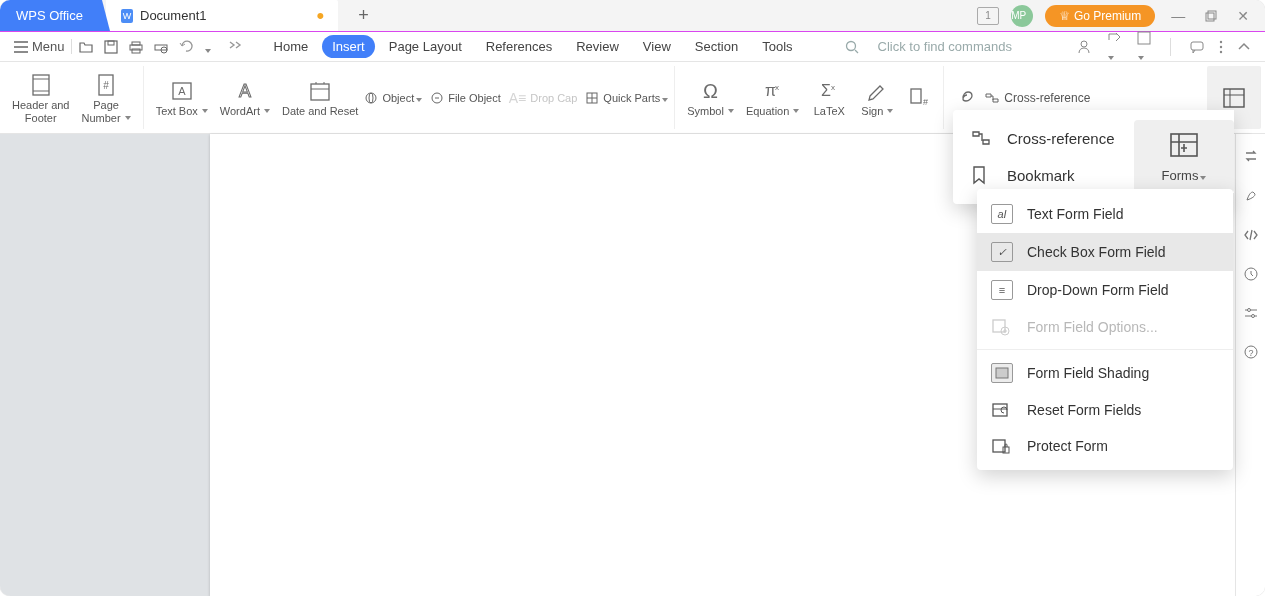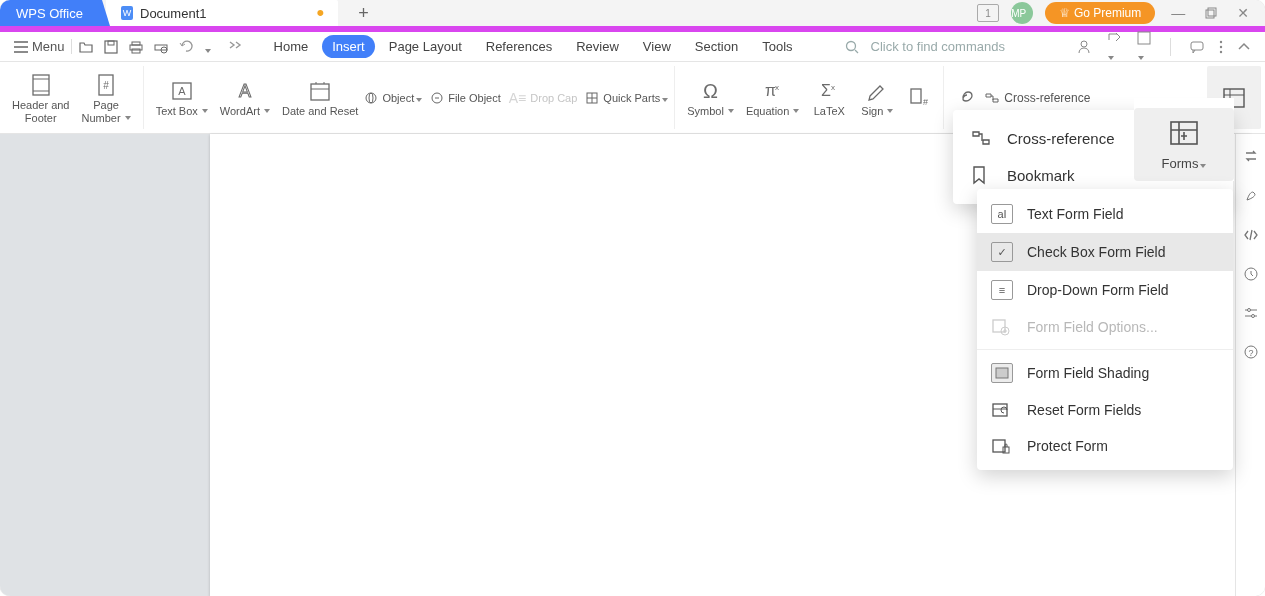--- a/index.html
+++ b/index.html
@@ -1,39 +1,39 @@
 <!DOCTYPE html>
 <html><head>
   <meta charset="utf-8">
   <style>
     * { margin: 0; padding: 0; box-sizing: border-box; font-family: -apple-system, BlinkMacSystemFont, "Segoe UI", Arial, sans-serif; }
     body { width: 1265px; height: 596px; background: #fff; overflow: hidden; position: relative; border-radius: 10px; box-shadow: 0 0 1px rgba(0,0,0,0.3); }
 
-    .title-bar { height: 32px; background: #f4f4f4; display: flex; align-items: center; border-bottom: 6px solid #d946ef; }
+    .title-bar { height: 32px; background: #f4f4f4; display: flex; align-items: center; border-bottom: 1px solid #d946ef; }
     .tab-wps { background: #417ff9; color: #fff; font-size: 13px; height: 100%; width: 110px; display: flex; align-items: center; padding-left: 16px; clip-path: polygon(0 0, calc(100% - 8px) 0, 100% 100%, 0 100%); }
     .tab-doc { display: flex; align-items: center; padding: 0 14px; font-size: 13px; color: #333; height: 100%; background: #fff; border-top-right-radius: 2px; margin-left: -4px; }
     .tab-doc .doc-icon { margin-right: 6px; color: #4c8df6; }
     .tab-doc-dot { color: #f5a623; font-size: 22px; margin-left: 110px; line-height: 1; }
     .new-tab { font-size: 18px; color: #666; margin-left: 20px; cursor: pointer; }
     .title-spacer { flex: 1; }
     .title-right { display: flex; align-items: center; gap: 12px; padding-right: 12px; }
     .title-right .rect-icon { width: 22px; height: 18px; border: 1px solid #aaa; border-radius: 2px; display: flex; align-items: center; justify-content: center; font-size: 10px; color: #888; }
     .avatar { width: 22px; height: 22px; border-radius: 50%; background: #8bc89a; color: #fff; font-size: 10px; display: flex; align-items: center; justify-content: flex-start; }
     .go-premium { background: #f59525; color: #fff; border-radius: 14px; padding: 4px 14px; font-size: 12px; display: flex; align-items: center; gap: 4px; }
     .win-btn { color: #888; font-size: 14px; cursor: pointer; padding: 0 4px; }
 
     .menu-bar { height: 30px; display: flex; align-items: center; padding: 0 14px; border-bottom: 1px solid #e5e5e5; gap: 2px; }
     .menu-left { display: flex; align-items: center; gap: 9px; color: #6a6a6a; }
     .hamburger { display: flex; align-items: center; gap: 4px; font-size: 13px; color: #555; cursor: pointer; padding-right: 6px; border-right: 1px solid #ddd; margin-right: 4px; }
     .qa-icon { width: 16px; height: 16px; cursor: pointer; position: relative; }
     .divider-v { width: 1px; height: 18px; background: #ddd; margin: 0 4px; }
     .tabs-row { display: flex; align-items: flex-start; gap: 4px; margin-left: 18px; font-size: 13px; color: #444; }
     .tabs-row .mtab { padding: 4px 10px; cursor: pointer; border-radius: 12px; }
     .tabs-row .mtab.active { background: #417ff9; color: #fff; }
-    .search { display: flex; align-items: center; color: #9aa; font-size: 13px; margin-left: 40px; gap: 12px; }
+    .search { display: flex; align-items: center; color: #9aa; font-size: 13px; margin-left: 40px; gap: 19px; }
     .menu-right { margin-left: auto; display: flex; align-items: center; gap: 14px; color: #777; }
 
     .ribbon { height: 72px; display: flex; align-items: stretch; border-bottom: 1px solid #e5e5e5; padding: 4px 0; }
     .grp { display: flex; align-items: center; border-right: 1px solid #eee; padding: 0 6px; }
     .rbtn { display: flex; flex-direction: column; align-items: center; justify-content: center; font-size: 11px; color: #555; cursor: pointer; padding: 2px 6px; min-width: 48px; gap: 1px; text-align: center; }
     .rbtn .ricon { font-size: 22px; color: #6b6b6b; height: 26px; display: flex; align-items: center; }
     .rbtn .lbl { display: flex; align-items: center; gap: 2px; }
     .caret::after { content: ""; border-left: 3px solid transparent; border-right: 3px solid transparent; border-top: 4px solid #888; display: inline-block; margin-left: 2px; }
     .rbtn.left-cut { margin-left: -8px; }
     .mini-col { display: flex; flex-direction: row; justify-content: center; gap: 8px; }
@@ -46,28 +46,28 @@
     .workspace { position: absolute; top: 134px; left: 0; right: 14px; bottom: 0; background: #dfe2e5; }
     .paper { position: absolute; top: 0; left: 210px; right: 0; bottom: 0; background: #fff; box-shadow: 0 1px 3px rgba(0,0,0,0.2); }
 
     .side-panel { position: absolute; right: 0; top: 134px; width: 30px; bottom: 0; background: #fff; border-left: 1px solid #e5e5e5; display: flex; flex-direction: column; align-items: center; gap: 24px; padding-top: 14px; color: #777; font-size: 14px; }
     .side-panel div { cursor: pointer; }
 
     .dropdown-a { position: absolute; top: 110px; left: 953px; width: 280px; background: #fff; box-shadow: 0 6px 20px rgba(0,0,0,0.18); border-radius: 4px; padding: 10px 0; z-index: 5; }
     .dropdown-a .row { display: flex; align-items: center; gap: 14px; padding: 9px 18px; font-size: 15px; color: #333; cursor: pointer; }
     .dropdown-a .row .dico { width: 22px; text-align: center; color: #555; }
 
-    .forms-pop { position: absolute; top: 98px; left: 1134px; width: 100px; background: #fff; padding-top: 10px; z-index: 6; }
+    .forms-pop { position: absolute; top: 110px; left: 1134px; width: 100px; background: #fff; padding-top: 10px; z-index: 6; }
     .forms-pop .big-icon { display: flex; justify-content: center; padding: 4px 0; }
     .forms-pop .flabel { text-align: center; font-size: 13px; color: #444; padding: 4px 0; }
     .forms-pop-wrap { background: #efefef; border-radius: 4px; padding: 6px 4px; }
 
     .dropdown-b { position: absolute; top: 189px; left: 977px; width: 256px; background: #fff; box-shadow: 0 6px 20px rgba(0,0,0,0.18); border-radius: 4px; padding: 6px 0; z-index: 7; }
     .dropdown-b .row { display: flex; align-items: center; gap: 14px; padding: 9px 14px; font-size: 14px; color: #333; cursor: pointer; }
-    .dropdown-b .row .dico { width: 22px; text-align: right; color: #555; }
+    .dropdown-b .row .dico { width: 22px; text-align: right; color: #555; font-style: italic; }
     .dropdown-b .row.hover { background: #e8e8e8; }
     .dropdown-b .row.disabled { color: #b8b8b8; }
     .dropdown-b .sep { height: 1px; background: #eee; margin: 4px 0; }
     .dropdown-b .row .boxed { width: 22px; height: 20px; border: 1px solid #999; border-radius: 2px; display: flex; align-items: center; justify-content: center; font-size: 11px; }
     .dropdown-b .row.shading .boxed { background: #ececec; }
 
     .peek-panel { position: absolute; top: 155px; right: 30px; width: 36px; height: 40px; color: #777; font-size: 11px; display: flex; align-items: center; justify-content: flex-end; padding-right: 4px; z-index: 2; }
 
     svg { display: block; }
   </style>

